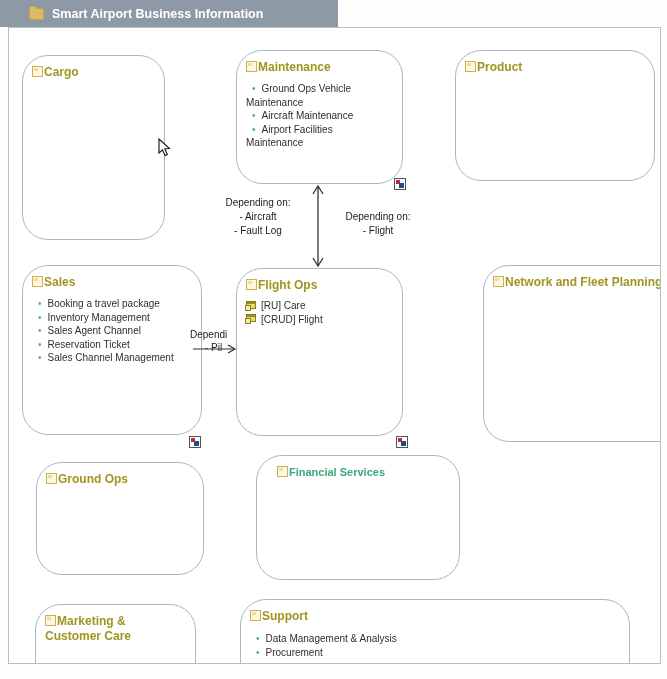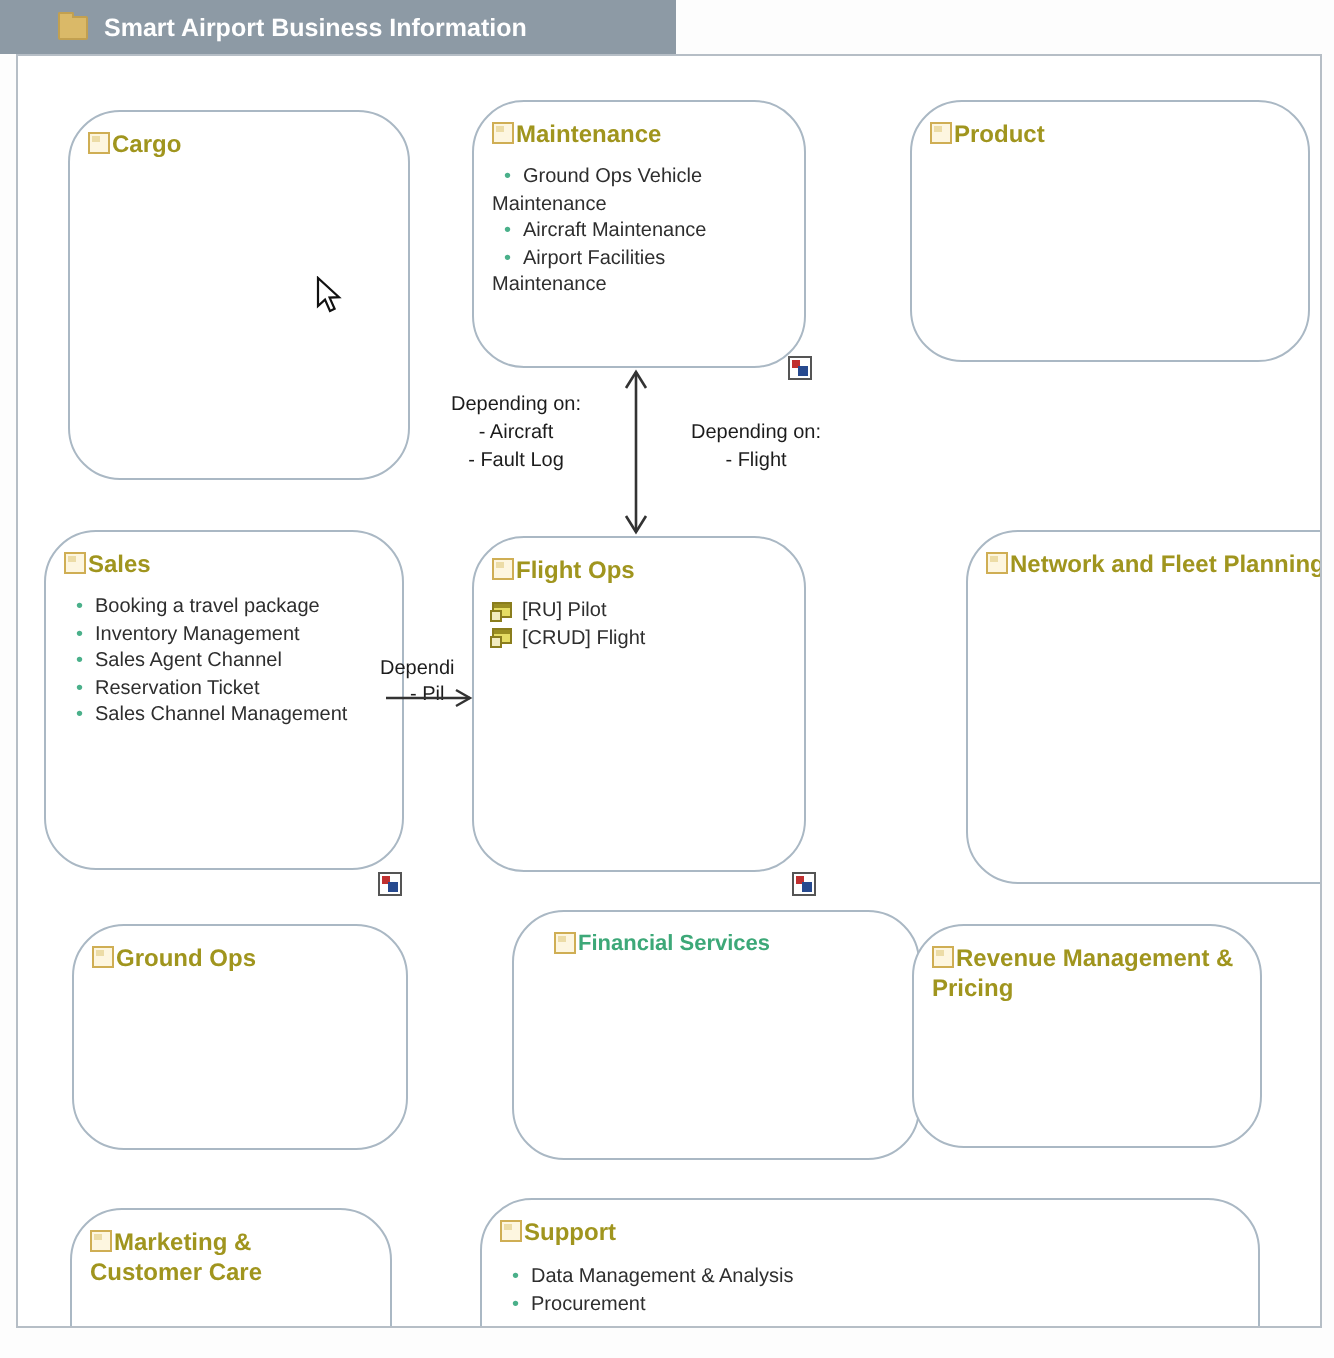--- a/index.html
+++ b/index.html
@@ -95,21 +95,21 @@
     <div class="conn-label" style="left:203px; top:168px; width:92px;">
       <div>Depending on:</div>
       <div>- Aircraft</div>
       <div>- Fault Log</div>
     </div>
     <div class="conn-label" style="left:325px; top:182px; width:88px;">
       <div>Depending on:</div>
       <div>- Flight</div>
     </div>
 
-    <div class="box" style="left:13px; top:27px; width:171px; height:185px;margin-left:12px;">
+    <div class="box" style="left:13px; top:27px; width:143px; height:185px;">
       <div class="box-title"><span class="cap-icon"></span><span class="t">Cargo</span></div>
     </div>
 
     <div class="box" style="left:227px; top:22px; width:167px; height:134px;">
       <div class="box-title"><span class="cap-icon"></span><span class="t">Maintenance</span></div>
       <div class="bullets">
         <div class="bullet-item"><span class="dot">•</span><span>Ground Ops Vehicle Maintenance</span></div>
         <div class="bullet-item"><span class="dot">•</span><span>Aircraft Maintenance</span></div>
         <div class="bullet-item"><span class="dot">•</span><span>Airport Facilities Maintenance</span></div>
       </div>
@@ -128,44 +128,41 @@
         <div class="bullet-item"><span class="dot">•</span><span>Reservation Ticket</span></div>
         <div class="bullet-item"><span class="dot">•</span><span>Sales Channel Management</span></div>
       </div>
     </div>
 
     <div class="box" style="left:227px; top:240px; width:167px; height:168px;">
       <div class="box-title"><span class="cap-icon"></span><span class="t">Flight Ops</span></div>
       <div class="objs">
         <div class="obj-row">
             <span class="bo-icon"></span>
-            <span>[RU] Pilot</span>
+            <span>[RU] Care</span>
           </div>
         <div class="obj-row">
             <span class="bo-icon"></span>
             <span>[CRUD] Flight</span>
           </div>
       </div>
     </div>
 
     <div class="box" style="left:474px; top:237px; width:210px; height:177px;">
       <div class="box-title"><span class="cap-icon"></span><span class="t">Network and Fleet Planning</span></div>
     </div>
 
     <div class="box" style="left:27px; top:434px; width:168px; height:113px;">
       <div class="box-title"><span class="cap-icon"></span><span class="t">Ground Ops</span></div>
     </div>
 
     <div class="box green" style="left:247px; top:427px; width:204px; height:125px; padding-left:20px;">
       <div class="box-title"><span class="cap-icon"></span><span class="t">Financial Services</span></div>
     </div>
 
-    <div class="box" style="left:447px; top:434px; width:175px; height:112px;">
-      <div class="box-title"><span class="cap-icon"></span><span class="t">Revenue Management &amp; Pricing</span></div>
-    </div>
 
     <div class="box" style="left:26px; top:576px; width:161px; height:100px;">
       <div class="box-title"><span class="cap-icon"></span><span class="t">Marketing &amp; Customer Care</span></div>
     </div>
 
     <div class="box" style="left:231px; top:571px; width:390px; height:110px;">
       <div class="box-title"><span class="cap-icon"></span><span class="t">Support</span></div>
       <div class="bullets" style="margin-top:8px;">
         <div class="bullet-item"><span class="dot">•</span><span>Data Management &amp; Analysis</span></div>
         <div class="bullet-item"><span class="dot">•</span><span>Procurement</span></div>

